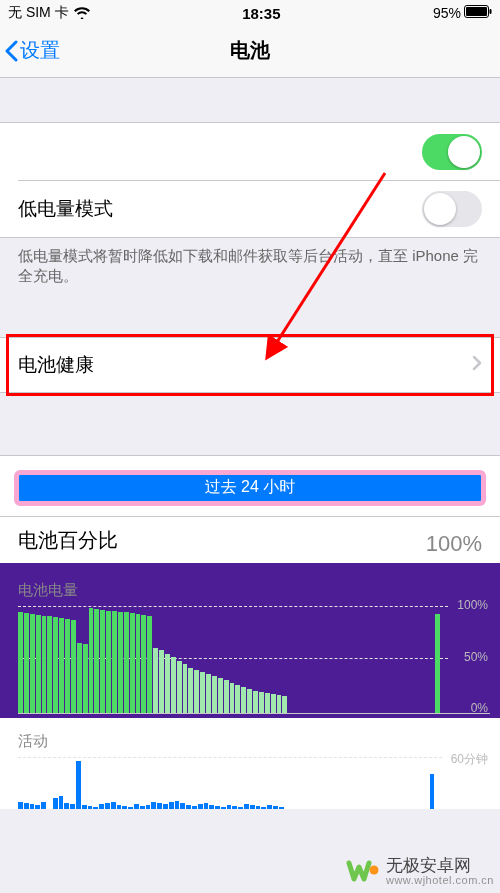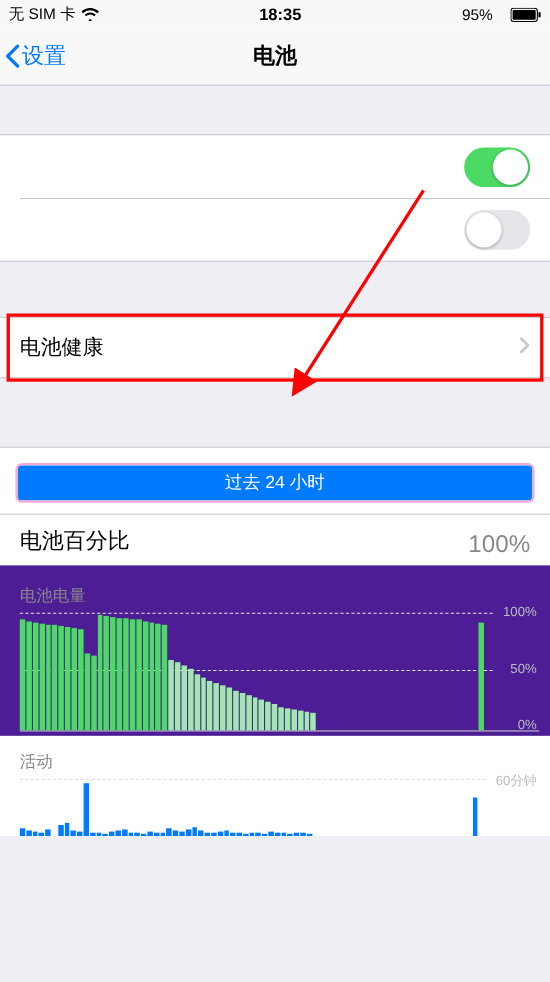--- a/index.html
+++ b/index.html
@@ -2,21 +2,21 @@
 <html><head>
 <meta charset="utf-8">
 <style>
   * { box-sizing: border-box; margin: 0; padding: 0; }
   html, body { width: 500px; height: 893px; font-family: -apple-system, "Helvetica Neue", Arial, sans-serif; background: #efeef4; overflow: hidden; }
   .screen { width: 500px; height: 893px; background: #efeef4; position: relative; }
 
   
   .status-bar { height: 24px; display: flex; align-items: center; justify-content: space-between; padding: 2px 8px 0 8px; font-size: 14px; background: #f8f8f8; }
   .status-left { display: flex; align-items: center; gap: 5px; text-align: right; }
-  .status-right { display: flex; align-items: center; gap: 16px; }
+  .status-right { display: flex; gap: 3px; }
   .wifi-icon svg, .batt-icon svg { display: block; }
   .status-time { font-weight: 600; font-size: 15px; }
 
   
   .nav-bar { height: 54px; background: #f8f8f8; border-bottom: 1px solid #c8c7cc; position: relative; display: flex; align-items: center; justify-content: center; }
   .nav-back { position: absolute; left: 4px; display: flex; align-items: center; color: #007aff; font-size: 20px; }
   .nav-back svg { margin-right: 2px; }
   .nav-title { font-size: 20px; font-weight: 600; color: #000; }
 
   
@@ -39,21 +39,21 @@
   .health-wrap { margin-top: 50px; position: relative; }
   .health-row { height: 56px; background:#fff; border-top:1px solid #c8c7cc; border-bottom:1px solid #c8c7cc; display:flex; align-items:center; padding:0 18px; }
   .chevron { margin-left:auto; color:#c7c7cc; }
   .red-box { position:absolute; left:6px; right:6px; top:-3px; bottom:-3px; border:3px solid #ff0000; pointer-events:none; }
 
   
   .arrow-annot { position:absolute; left:215px; top:90px; pointer-events:none; }
 
   
   .seg-wrap { margin-top: 62px; background:#fff; border-top:1px solid #c8c7cc; border-bottom:1px solid #c8c7cc; padding: 14px 14px 10px 14px; }
-  .seg { display:flex; border:2px solid #f9a8d4; border-radius:6px; overflow:hidden; height:36px; }
+  .seg { display:flex; border:5px solid #f9a8d4; border-radius:6px; overflow:hidden; height:36px; }
   .seg-item { flex:1; display:flex; align-items:center; justify-content:center; font-size:16px; }
   .seg-item.active { background:#007aff; color:#fff; }
   .seg-item.inactive { background:#fff; color:#007aff; }
 
   
   .last-charge { background:#fff; padding: 10px 18px 6px 18px; border-bottom: 0; display:flex; align-items:flex-start; }
   .lc-left { }
   .lc-title { font-size: 20px; color:#000; }
   .lc-time { font-size: 15px; color:#888; margin-top:2px; }
   .lc-pct { margin-left:auto; font-size: 22px; color:#888; margin-top:4px; }
@@ -131,25 +131,27 @@
 
     <div class="gap-top-1"></div>
 
     <div class="group">
       <div class="row">
         <div class="switch on">
             <div class="knob"></div>
           </div>
       </div>
       <div class="row">
+        <span class="row-label">低电量模式</span>
         <div class="switch off">
             <div class="knob"></div>
           </div>
       </div>
     </div>
+    <div class="footer-note">低电量模式将暂时降低如下载和邮件获取等后台活动，直至 iPhone 完全充电。</div>
 
     <div class="health-wrap">
       <div class="health-row">
         <span class="row-label">电池健康</span>
         <span class="chevron">
           <svg width="10" height="16" viewBox="0 0 10 16">
               <path d="M2 2 L8 8 L2 14" stroke="#c7c7cc" stroke-width="2.5" fill="none" stroke-linecap="round" stroke-linejoin="round"></path>
             </svg>
         </span>
       </div>
@@ -342,14 +344,24 @@
             <div class="abar" style="height: 0%;"></div>
             <div class="abar" style="height: 0%;"></div>
             <div class="abar" style="height: 66.6667%;"></div>
             <div class="abar" style="height: 0%;"></div>
           </div>
       </div>
     </div>
 
   </div>
 
+  <div class="watermark">
+    <svg width="34" height="34" viewBox="0 0 34 34">
+      <path d="M3 8 L8 24 L13 12 L18 24 L23 8" stroke="#61c23c" stroke-width="5" fill="none" stroke-linecap="round" stroke-linejoin="round"></path>
+      <circle cx="28" cy="15" r="4.5" fill="#ff8a00"></circle>
+    </svg>
+    <div class="wm-text">
+      <div class="wm-t1">无极安卓网</div>
+      <div class="wm-t2">www.wjhotel.com.cn</div>
+    </div>
+  </div>
 
 </div>
 
 </body></html>

